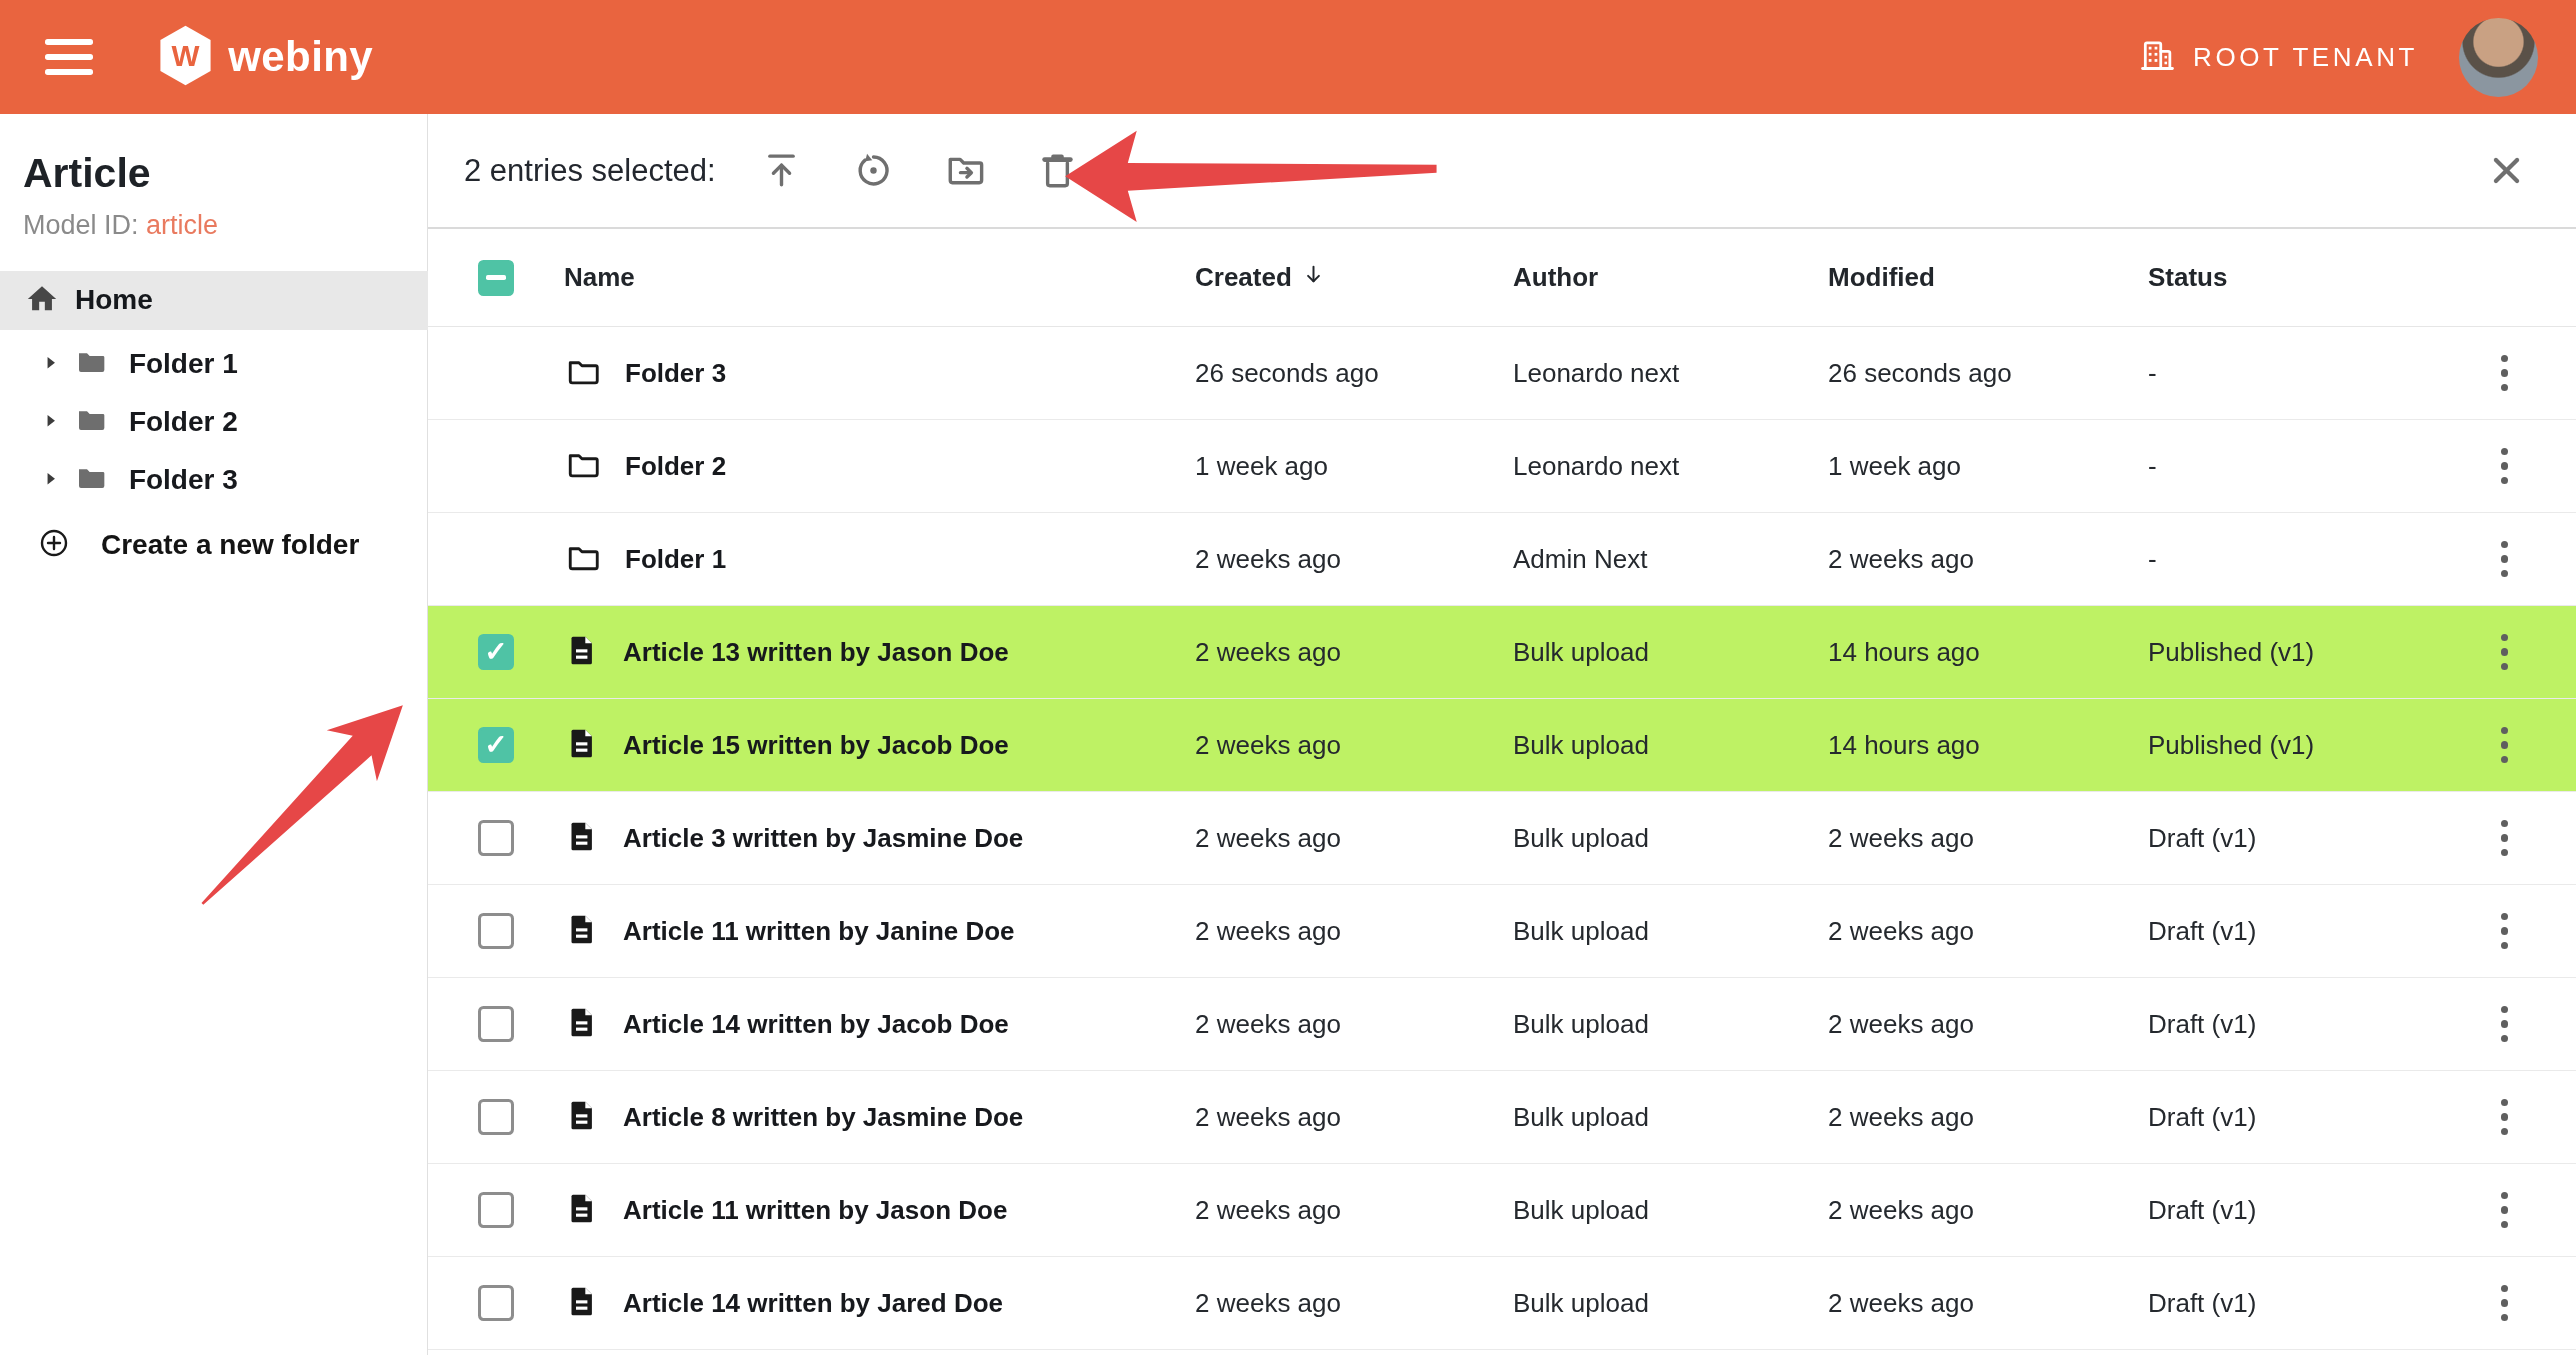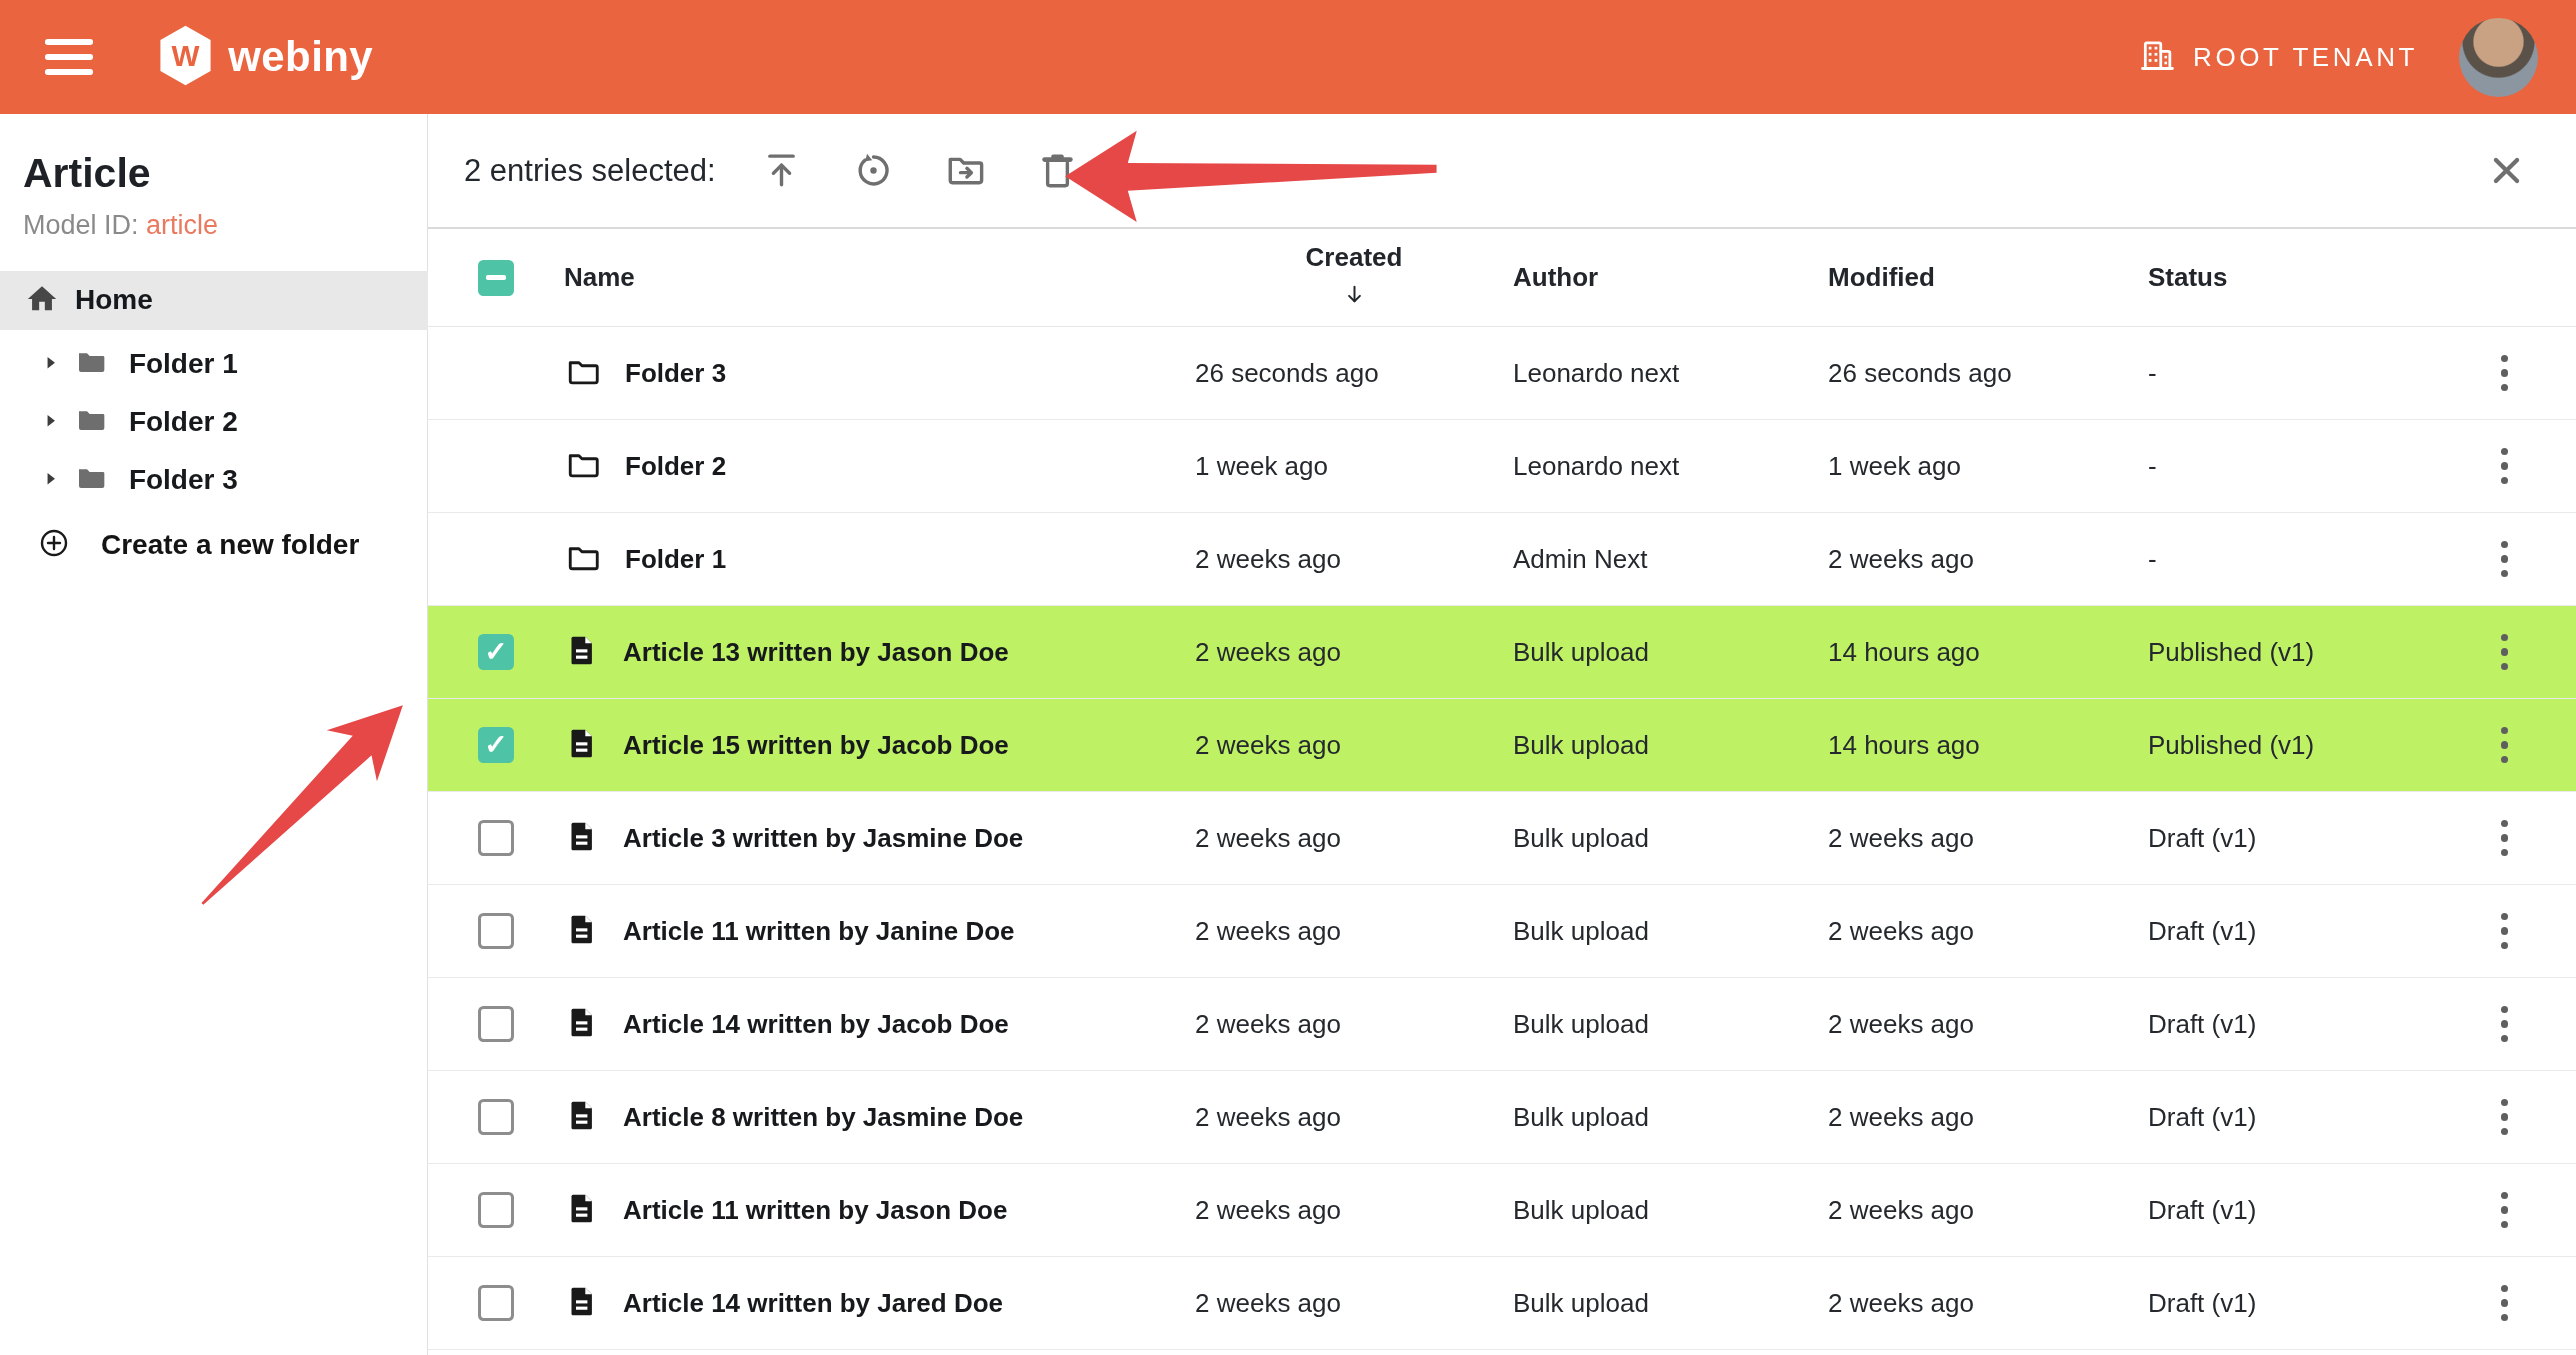--- a/index.html
+++ b/index.html
@@ -74,21 +74,21 @@
 
   .col-check   { width: 136px; padding-left: 50px; display: flex; align-items: center; }
   .col-name    { width: 631px; display: flex; align-items: center; gap: 23px; }
   .col-created { width: 318px; }
   .col-author  { width: 315px; }
   .col-modified{ width: 320px; }
   .col-status  { flex: 1; }
   .col-kebab   { width: 143px; display: flex; justify-content: center; align-items: center; }
 
   .th { font-size: 26px; font-weight: 700; color: #22262b; }
-  .th-created { display: flex; align-items: center; gap: 9px; cursor: pointer; flex-direction: column; }
+  .th-created { display: flex; align-items: flex-start; gap: 9px; cursor: pointer; }
   .cell { font-size: 26px; color: #25292e; }
   .name-text { font-size: 26px; font-weight: 700; color: #17191d; cursor: pointer; }
 
   .checkbox {
     width: 36px; height: 36px; border: 3.6px solid #8d8d8d; border-radius: 5.4px;
     background: #fff; display: flex; align-items: center; justify-content: center; cursor: pointer;
   }
   .checkbox.teal { background: #4fc3a5; border-color: #4fc3a5; }
   .checkbox.indeterminate::after { content: ""; width: 19.7px; height: 5.4px; background: #fff; border-radius: 1.8px; }
   .checkbox.checked { background: #4fc3a5; border-color: #4fc3a5; }

